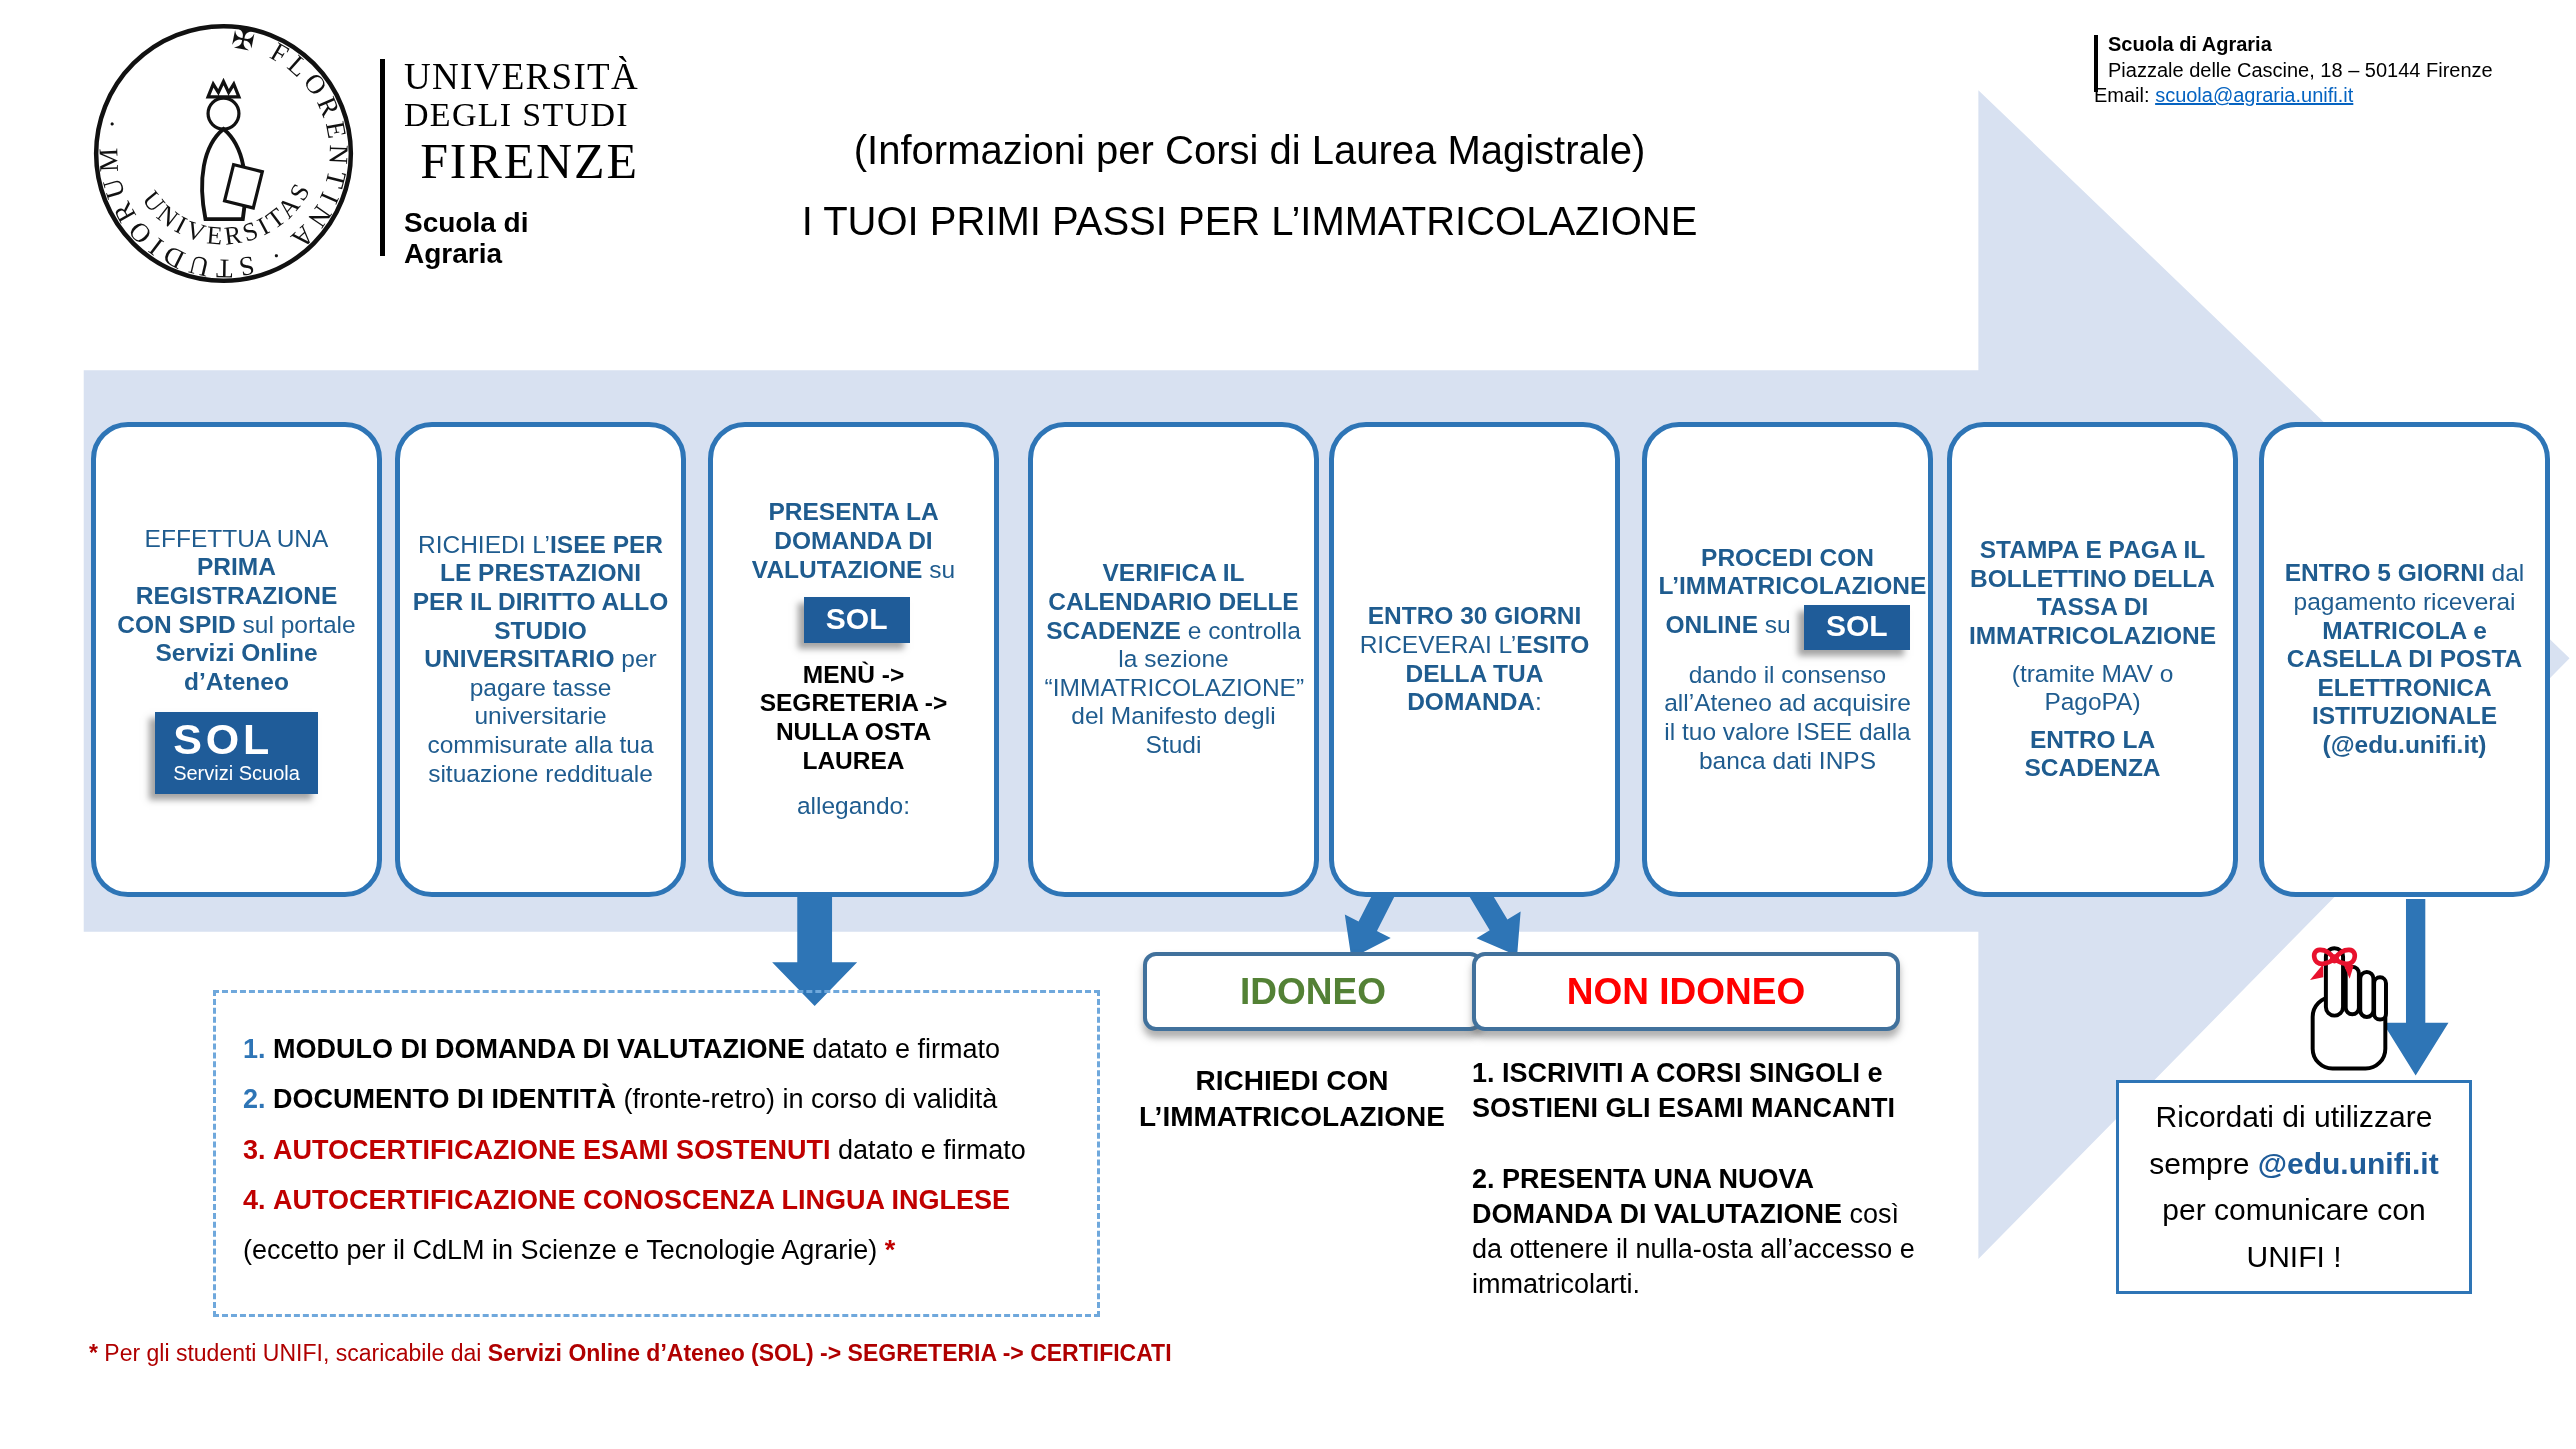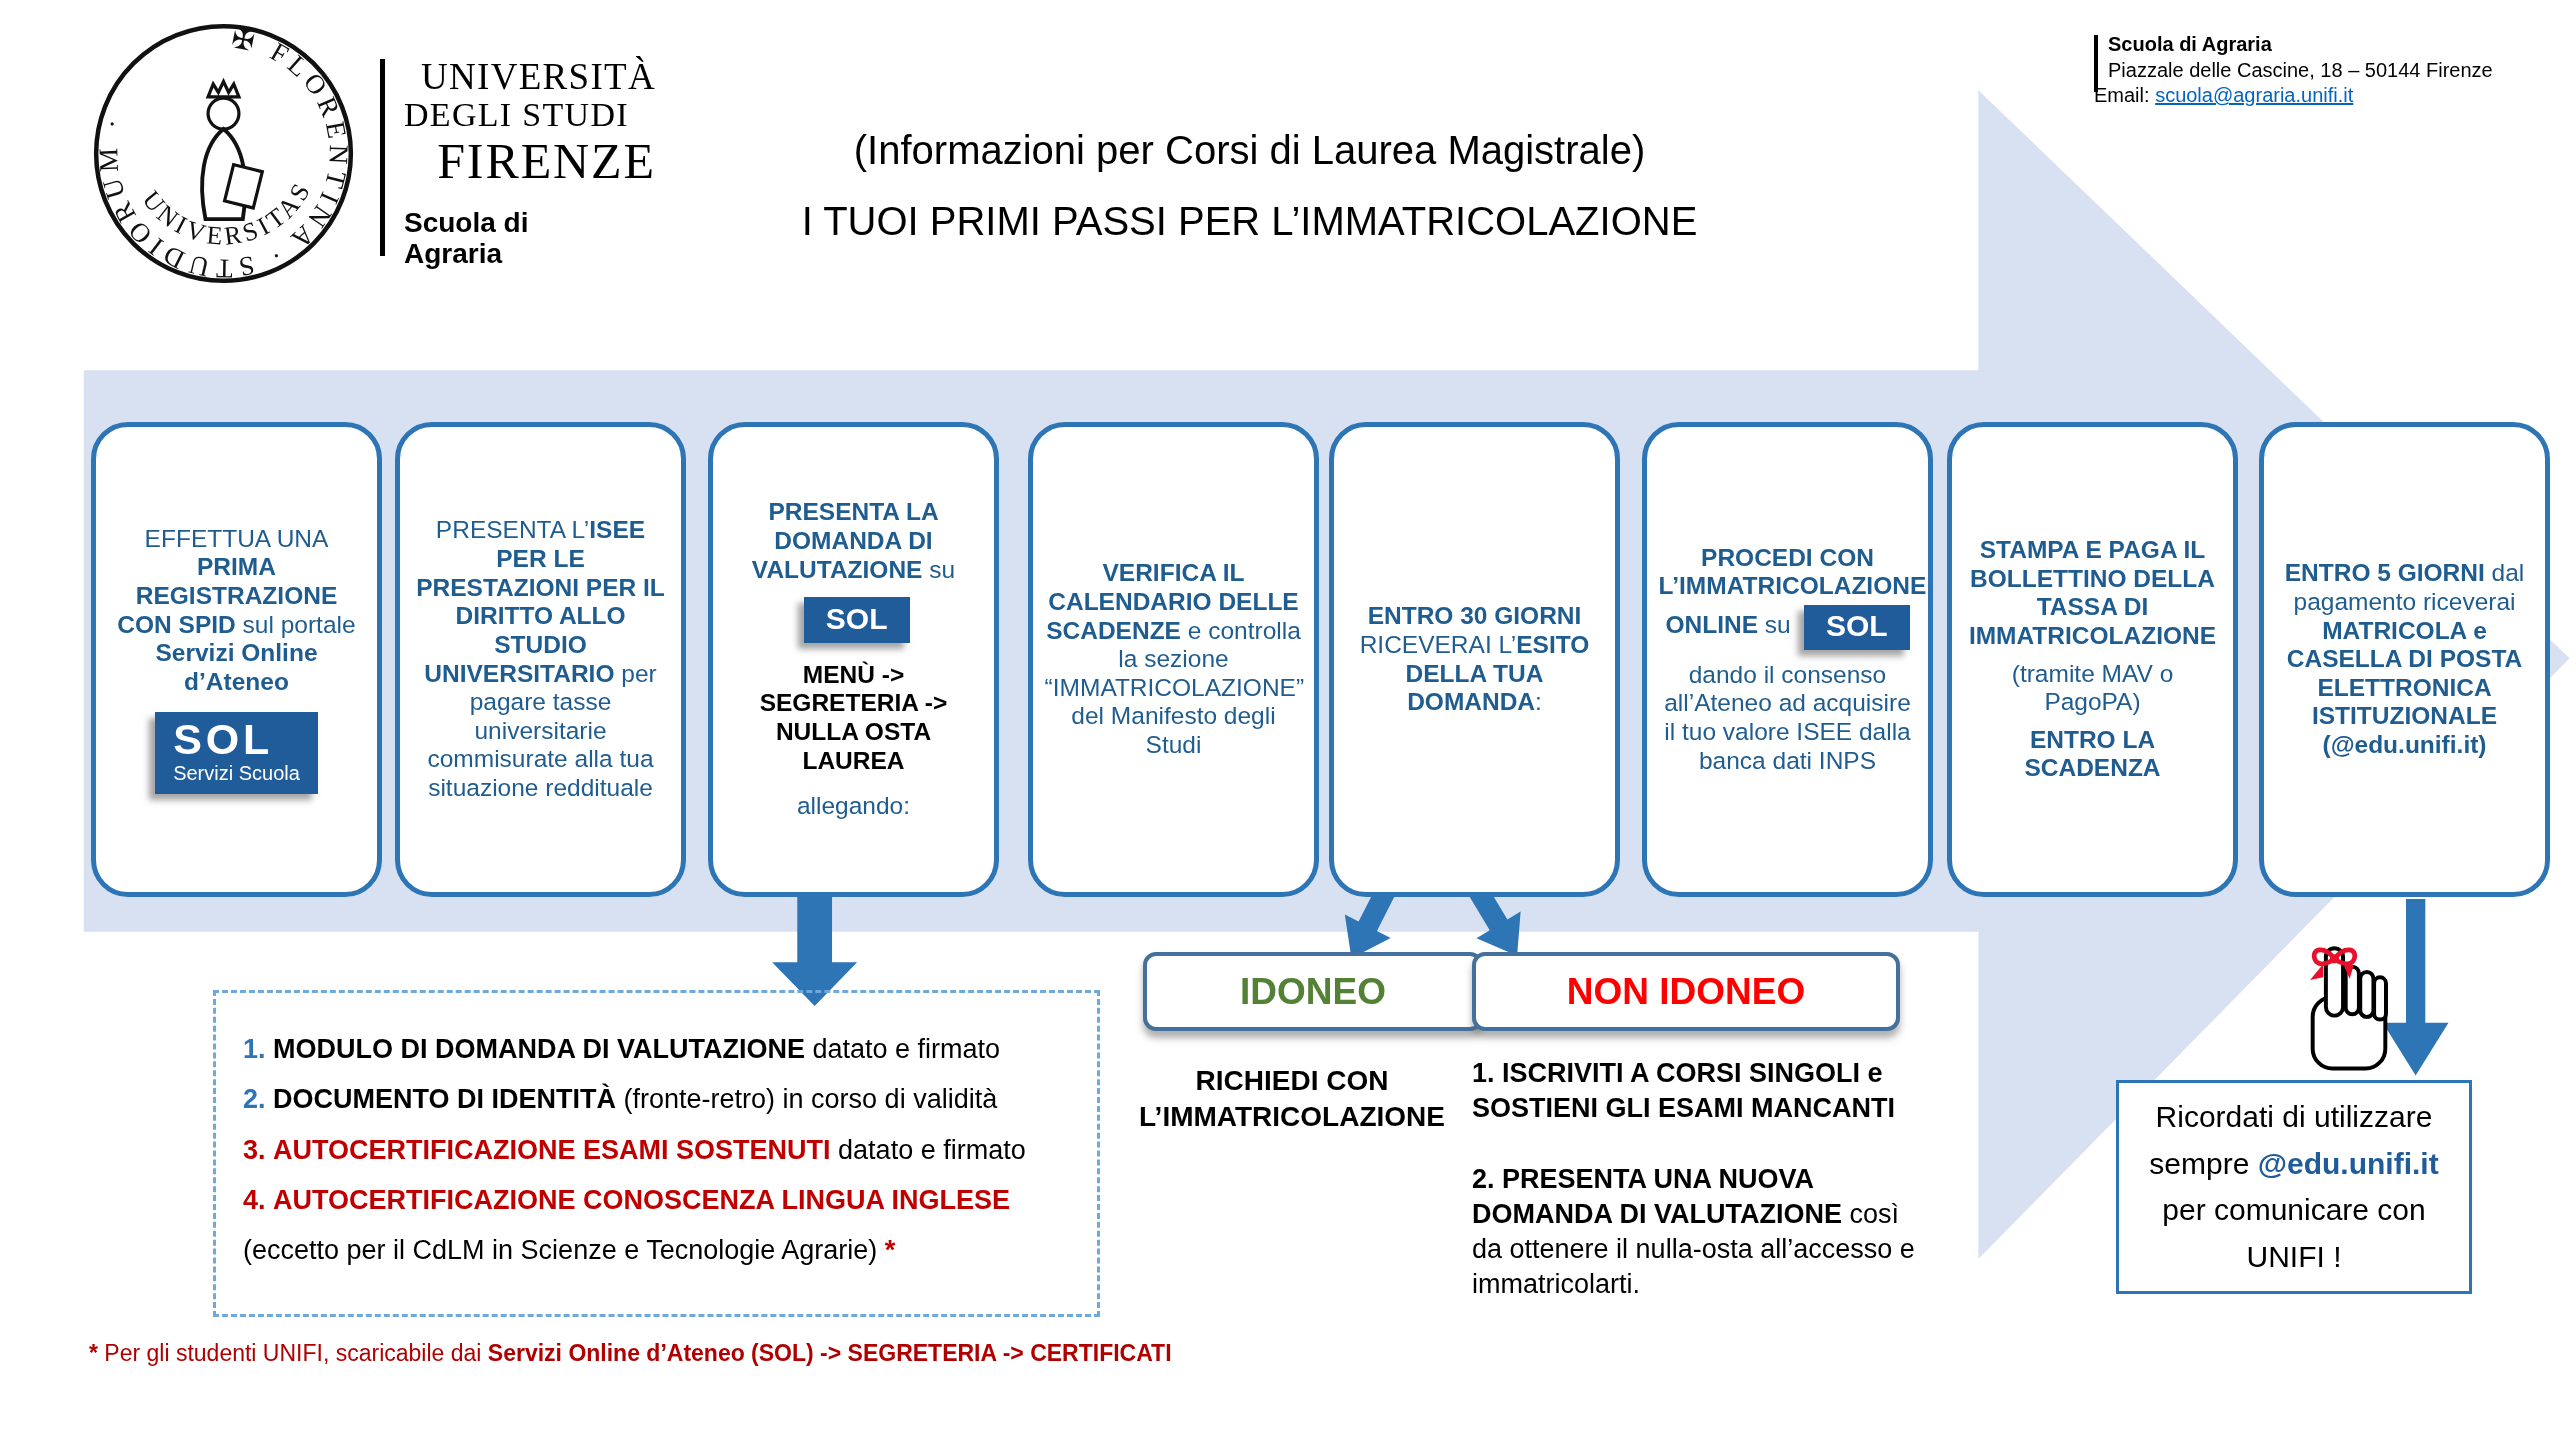--- a/index.html
+++ b/index.html
@@ -5,21 +5,21 @@
   html,body{margin:0;padding:0;background:#fff;}
   .canvas{position:relative;width:2576px;height:1449px;background:#ffffff;overflow:hidden;
           font-family:"Liberation Sans",sans-serif;}
   .vec{position:absolute;left:0;top:0;z-index:1;}
 
   
   .seal{position:absolute;left:82px;top:11.6px;width:283px;height:283px;z-index:2;}
   .logo-divider{position:absolute;left:380px;top:59px;width:4.5px;height:197px;background:#000;z-index:2;}
   .uni-name{position:absolute;left:404px;top:57px;z-index:2;color:#000;
             font-family:"Liberation Serif","DejaVu Serif",serif;line-height:1.08;}
-  .uni-l1{display:block;font-size:37px;letter-spacing:1.3px;margin-left:17px;}
+  .uni-l1{display:block;font-size:37px;letter-spacing:1.3px;}
   .uni-l2{display:block;font-size:34px;letter-spacing:1.3px;}
   .uni-l3{display:block;font-size:50px;letter-spacing:1.9px;text-align:right;}
   .school{font-family:"Liberation Sans",sans-serif;font-weight:bold;font-size:28px;
           margin-top:19.3px;line-height:1.12;color:#000;}
   .school span{display:block;}
   .title{position:absolute;left:670px;top:115px;width:1159px;z-index:2;text-align:center;
          color:#000;font-size:40px;line-height:1.78;}
   .contact{position:absolute;left:2094px;top:32px;z-index:2;font-size:20px;color:#000;line-height:1.28;}
   .contact-inner{position:relative;padding-left:14px;}
   .contact-bar{position:absolute;left:0;top:2.6px;width:3.9px;height:57px;background:#000;}
@@ -148,21 +148,21 @@
       <div class="contact-email">
         <span>Email: </span><a href="#" class="email-link">scuola@agraria.unifi.it</a>
       </div>
     </div>
   </div>
 
   <div class="step s1">
     <div class="step-text"><span class="seg-r">EFFETTUA UNA </span><span class="seg-b">PRIMA REGISTRAZIONE CON SPID</span><span class="seg-r"> sul portale </span><span class="seg-b">Servizi Online d’Ateneo</span><div class="seg-gap2"></div><div class="seg-solL"><span class="solL-main">SOL</span><span class="solL-sub">Servizi Scuola</span></div></div>
   </div>
   <div class="step s2">
-    <div class="step-text"><span class="seg-r">PRESENTA L’</span><span class="seg-b">ISEE PER LE PRESTAZIONI PER IL DIRITTO ALLO STUDIO UNIVERSITARIO</span><span class="seg-r"> per pagare tasse universitarie commisurate alla tua situazione reddituale</span></div>
+    <div class="step-text"><span class="seg-r">RICHIEDI L’</span><span class="seg-b">ISEE PER LE PRESTAZIONI PER IL DIRITTO ALLO STUDIO UNIVERSITARIO</span><span class="seg-r"> per pagare tasse universitarie commisurate alla tua situazione reddituale</span></div>
   </div>
   <div class="step s3">
     <div class="step-text"><span class="seg-b">PRESENTA LA DOMANDA DI VALUTAZIONE</span><span class="seg-r"> su</span><div class="seg-gap2"></div><span class="seg-sol">SOL</span><div class="seg-gap"></div><span class="seg-bk">MENÙ -&gt; SEGRETERIA -&gt; NULLA OSTA LAUREA</span><div class="seg-gap"></div><span class="seg-r">allegando:</span></div>
   </div>
   <div class="step s4">
     <div class="step-text"><span class="seg-b">VERIFICA IL CALENDARIO DELLE SCADENZE</span><span class="seg-r"> e controlla la sezione “IMMATRICOLAZIONE” del Manifesto degli Studi</span></div>
   </div>
   <div class="step s5">
     <div class="step-text"><span class="seg-b">ENTRO 30 GIORNI</span><span class="seg-r"> RICEVERAI L’</span><span class="seg-b">ESITO DELLA TUA DOMANDA</span><span class="seg-r">:</span></div>
   </div>

